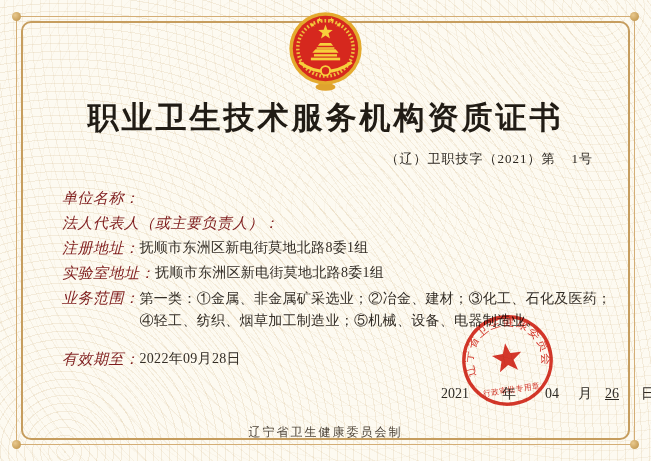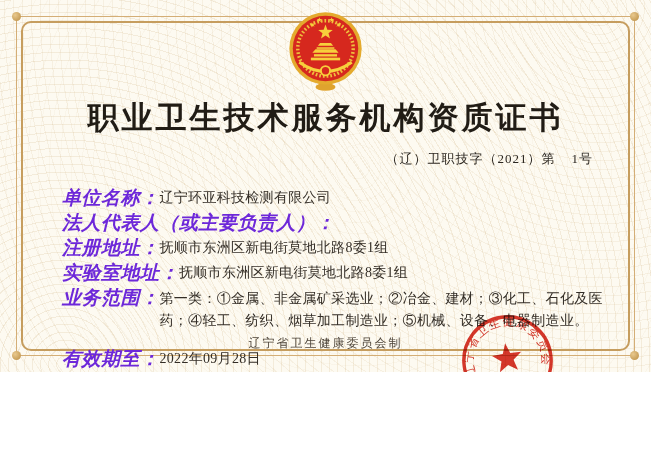--- a/index.html
+++ b/index.html
@@ -1,17 +1,17 @@
 <!DOCTYPE html>
 <html><head>
 <meta charset="utf-8">
 <style>
   html,body{margin:0;padding:0;background:#ffffff;}
   body{width:651px;height:461px;font-family:"Liberation Serif","DejaVu Serif",serif;}
-  .certificate{position:relative;width:651px;height:372px;background:#fdfaf1;overflow:hidden;}
+  .certificate{position:relative;width:651px;height:461px;background:#fdfaf1;overflow:hidden;}
   
   .guilloche{position:absolute;inset:0;pointer-events:none;
     background:
       repeating-radial-gradient(circle at 10% 98%, rgba(206,176,126,.20) 0 1px, rgba(0,0,0,0) 1px 8px),
       repeating-radial-gradient(circle at 92% 2%, rgba(206,176,126,.14) 0 1px, rgba(0,0,0,0) 1px 9px),
       repeating-radial-gradient(circle at 55% 45%, rgba(206,176,126,.07) 0 1px, rgba(0,0,0,0) 1px 11px);
   }
   .frame-outer{position:absolute;inset:16px;border:1px solid #d4ae76;border-radius:4px;}
   .frame-inner{position:absolute;inset:21px;border:2px solid #c69d5e;border-radius:10px;}
   .corner-dot{position:absolute;width:9px;height:9px;border-radius:50%;
@@ -20,22 +20,22 @@
   .corner-dot.tr{right:12px;top:12px;}
   .corner-dot.bl{left:12px;bottom:12px;}
   .corner-dot.br{right:12px;bottom:12px;}
   .emblem{position:absolute;left:287px;top:11px;width:77px;height:81px;z-index:3;}
   .title{position:absolute;top:97px;left:0;right:0;text-align:center;
     font-size:31px;font-weight:bold;letter-spacing:3px;color:#211c15;z-index:2;}
   .cert-no{position:absolute;top:150px;right:58px;font-size:13px;letter-spacing:1px;color:#2b2620;z-index:2;text-align:right;}
   .cert-no .num-val{display:inline-block;margin-left:16px;}
   .fields{position:absolute;left:62px;top:188px;width:554px;font-size:14px;color:#332d26;z-index:2;}
   .row{display:flex;margin-bottom:5px;line-height:20px;}
-  .row .label{font-weight:bold;font-style:italic;letter-spacing:.5px;white-space:nowrap;
-    font-size:19px;color:#6d28d9;}
+  .row .label{font-weight:normal;font-style:italic;letter-spacing:.5px;white-space:nowrap;
+    font-size:15px;color:#7f1d1d;}
   .row .value{flex:1;letter-spacing:.3px;}
   .row.scope .value{line-height:22px;}
   .row.valid{margin-top:17px;justify-content:space-between;}
   .issue-date{position:absolute;left:441px;top:385px;font-size:14px;color:#2e2a24;
     display:flex;align-items:baseline;z-index:2;gap:12px;}
   .issue-date .u-year{margin-left:21px;}
   .issue-date .v-month{margin-left:17px;}
   .issue-date .u-month{margin-left:7px;}
   .issue-date .v-day{margin-left:1px;text-decoration:underline;}
   .issue-date .u-day{margin-left:10px;}
@@ -83,21 +83,20 @@
 
   <div class="title">职业卫生技术服务机构资质证书</div>
 
   <div class="cert-no">
     <span>（辽）卫职技字（2021）第</span><span class="num-val">1号</span>
   </div>
 
   <div class="fields">
     <div class="row">
       <span class="label">单位名称：</span>
-      <span class="value">辽宁环亚科技检测有限公司</span>
     </div>
     <div class="row">
       <span class="label">法人代表人（或主要负责人）：</span>
     </div>
     <div class="row">
       <span class="label">注册地址：</span>
       <span class="value">抚顺市东洲区新电街莫地北路8委1组</span>
     </div>
     <div class="row">
       <span class="label">实验室地址：</span>

